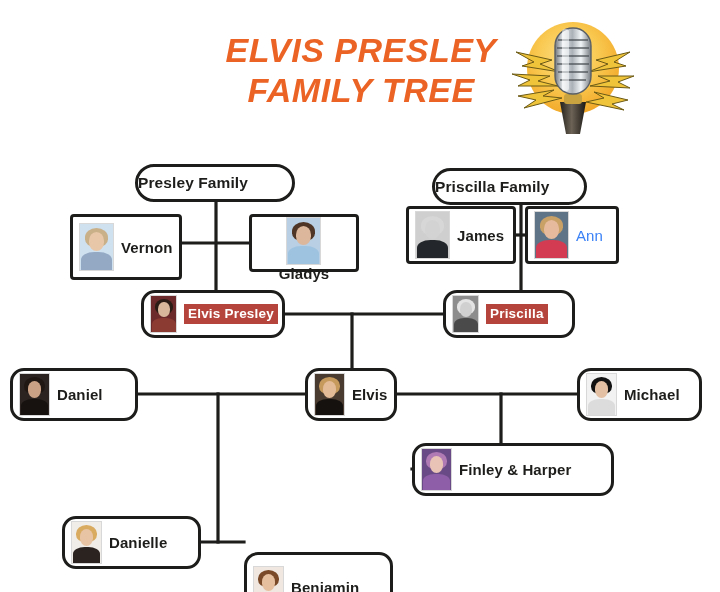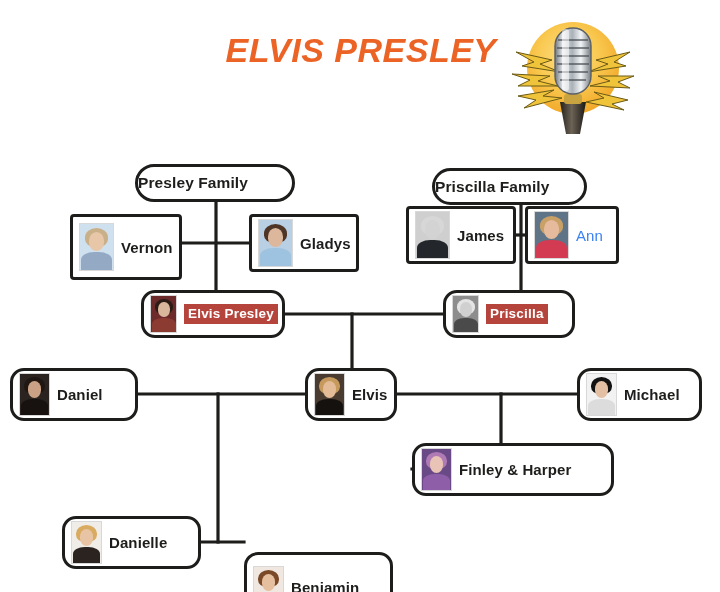--- a/index.html
+++ b/index.html
@@ -119,20 +119,21 @@
   .p-face { left:26%; top:18%; width:48%; height:40%; border-radius:48%; }
   .p-body { left:2%;  bottom:0; width:96%; height:40%; border-radius:42% 42% 0 0; }
 </style>
 </head>
 <body>
 
 <div id="canvas">
 
   <div class="title-wrap">
     <div class="title-line">ELVIS PRESLEY</div>
+    <div class="title-line">FAMILY TREE</div>
   </div>
 
   <svg class="mic-logo" viewBox="0 0 146 126">
     <defs>
       <radialGradient id="discg" cx="45%" cy="38%" r="62%">
         <stop offset="0%" stop-color="#fde08a"></stop>
         <stop offset="55%" stop-color="#f9c84f"></stop>
         <stop offset="100%" stop-color="#f2a92a"></stop>
       </radialGradient>
       <linearGradient id="micg" x1="0" y1="0" x2="1" y2="0">
@@ -198,21 +199,21 @@
         <span class="node-label">Priscilla Family</span>
       </div>
       <div class="node sharp" style="left: 70px; top: 214px; width: 112px; height: 66px;">
         <div class="photo" style="height: 48px; width: 35px; background: rgb(207, 224, 239);">
           <i class="p-body" style="background:#93a9c4"></i>
           <i class="p-hair" style="background:#c9b089"></i>
           <i class="p-face" style="background:#e8c7a8"></i>
         </div>
         <span class="node-label">Vernon</span>
       </div>
-      <div class="node sharp" style="left: 249px; top: 214px; width: 110px; height: 58px;">
+      <div class="node sharp" style="left: 249px; top: 214px; width: 110px; height: 58px; flex-direction: column;">
         <div class="photo" style="height: 48px; width: 35px; background: rgb(184, 207, 228);">
           <i class="p-body" style="background:#9dc3e0"></i>
           <i class="p-hair" style="background:#4e3526"></i>
           <i class="p-face" style="background:#dcb79c"></i>
         </div>
         <span class="node-label">Gladys</span>
       </div>
       <div class="node sharp" style="left: 406px; top: 206px; width: 110px; height: 58px;">
         <div class="photo" style="height: 48px; width: 35px; background: rgb(207, 207, 207);">
           <i class="p-body" style="background:#23272b"></i>

